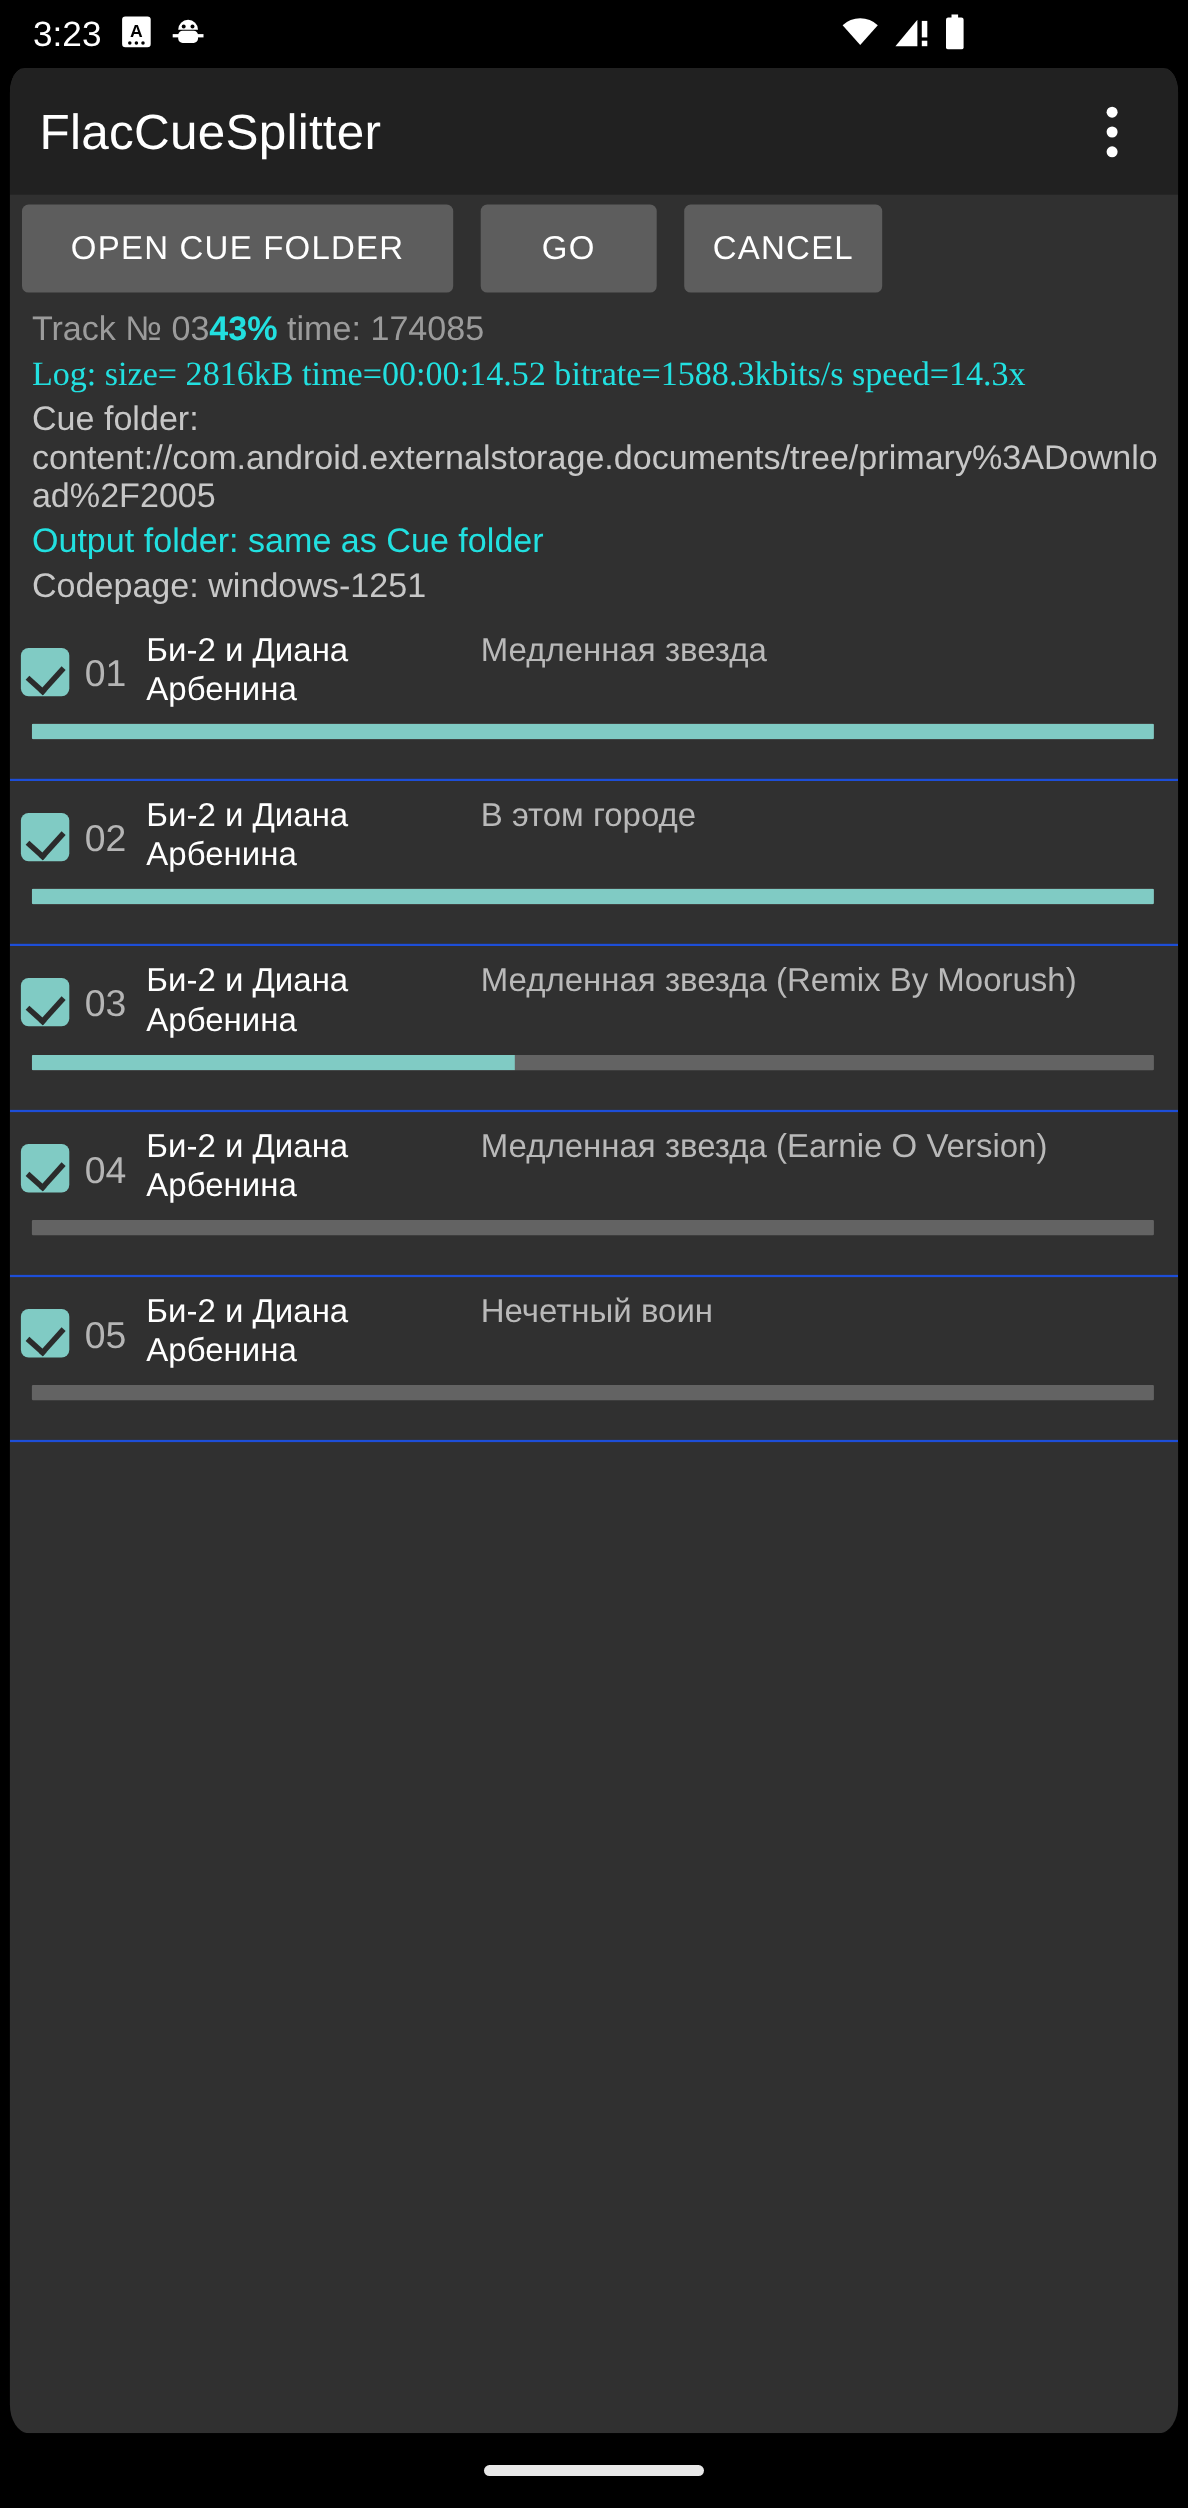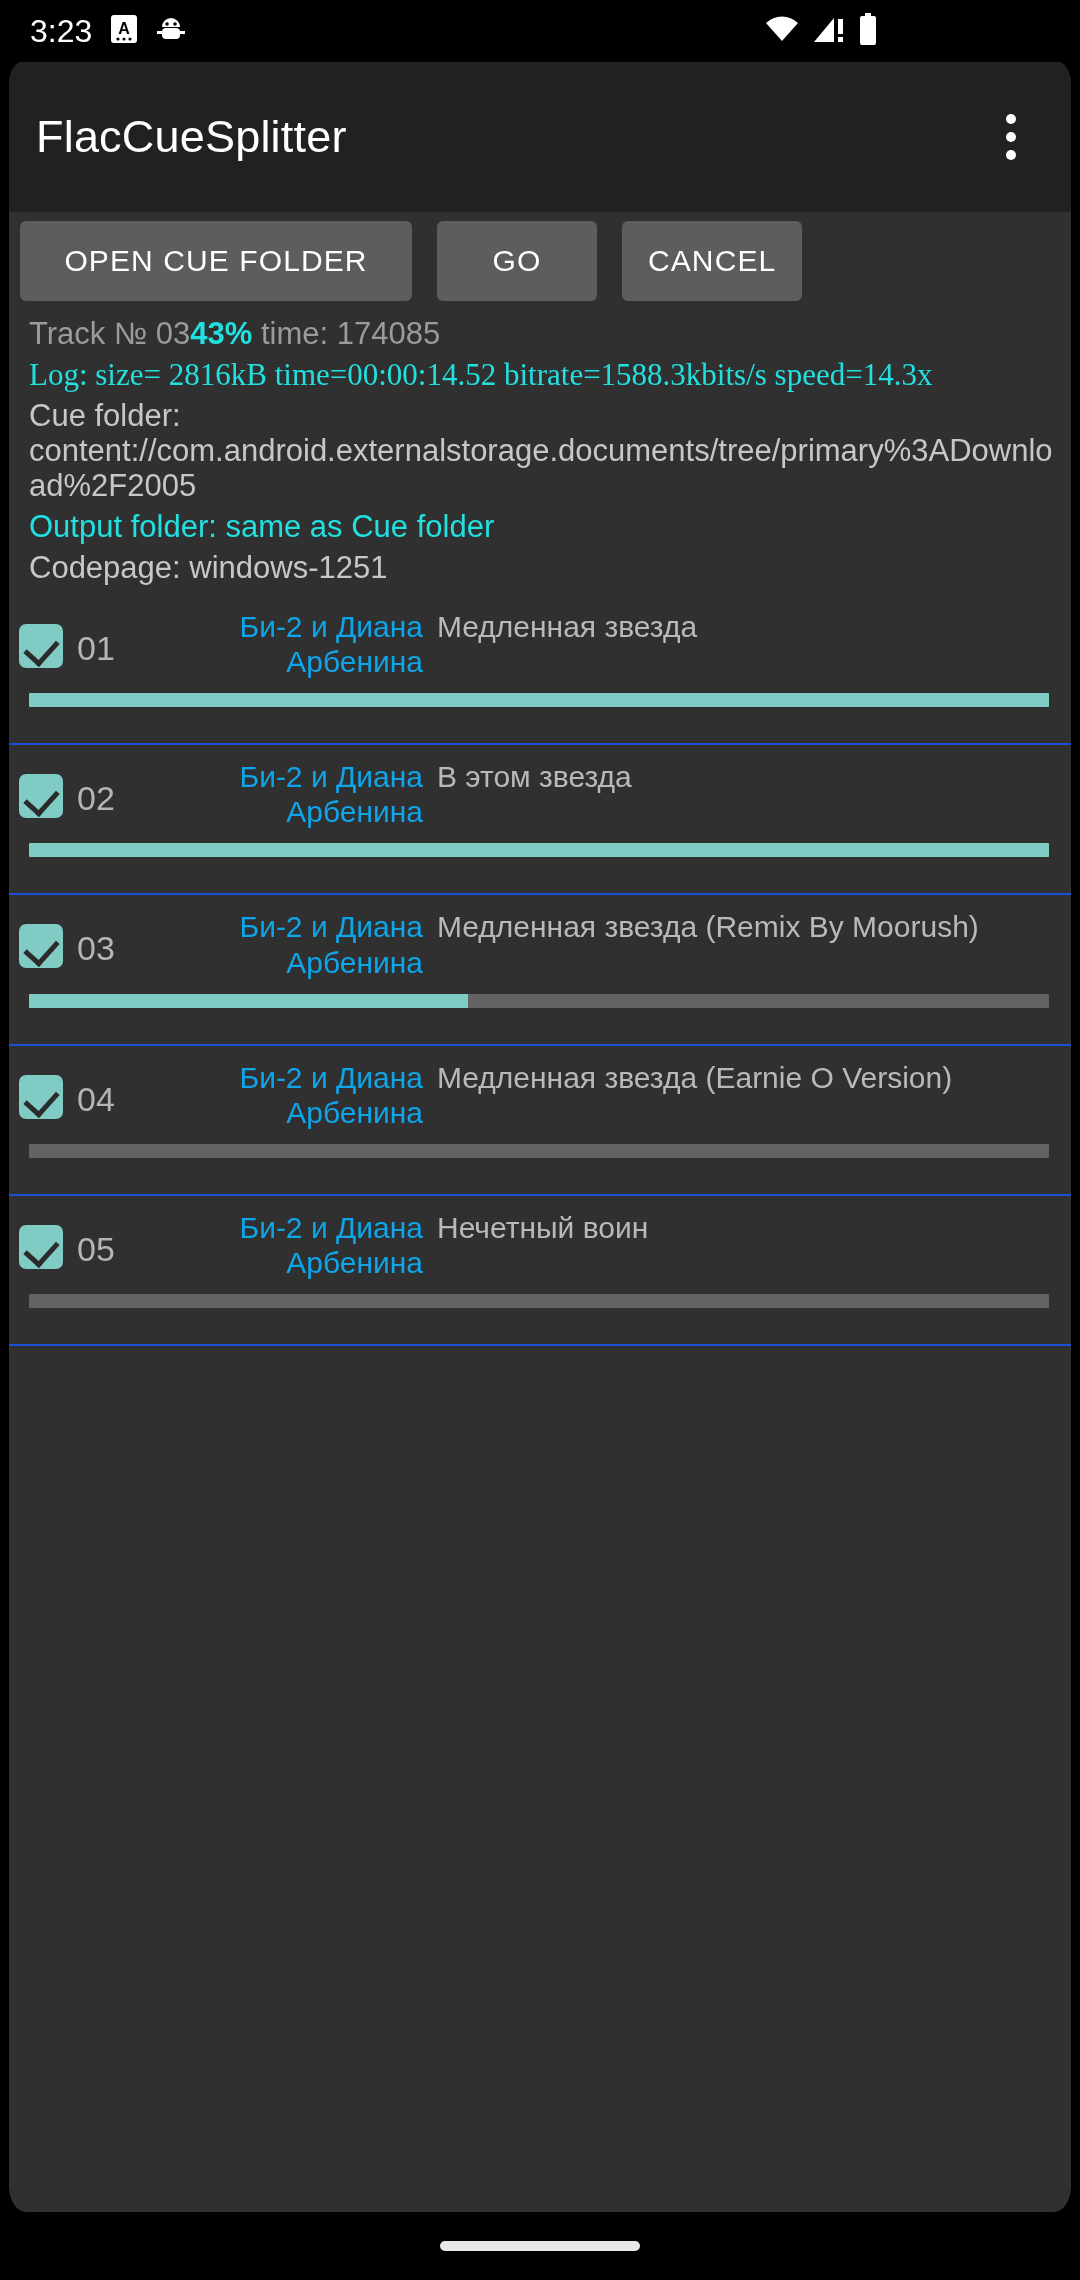--- a/index.html
+++ b/index.html
@@ -58,21 +58,21 @@
     background: #303030;
     border-left: 9px solid #000000;
     border-right: 9px solid #000000;
     border-radius: 22px 22px 26px 26px;
     overflow: hidden;
   }
 
   
   .app-bar {
     position: relative;
-    height: 150px;
+    height: 115px;
     background: #212121;
     display: flex;
     align-items: center;
     padding: 0 22px 0 27px;
   }
   .app-title {
     color: #ffffff;
     font-size: 45px;
     font-weight: normal;
     letter-spacing: 0.2px;
@@ -194,25 +194,24 @@
   .track-num {
     flex: 0 0 auto;
     color: #b5b5b5;
     font-size: 34px;
     margin-left: 14px;
     margin-top: 20px;
     width: 52px;
   }
   .track-artist {
     flex: 0 0 290px;
-    color: #0ea5e9;
+    color: #ffffff;
     font-size: 30px;
     line-height: 1.17;
     margin-left: 4px;
-    text-align: right;
   }
   .track-title {
     flex: 1 1 auto;
     color: #b9b9b9;
     font-size: 30px;
     line-height: 1.17;
     margin-left: 14px;
     padding-right: 10px;
   }
   .progress-wrap {
@@ -345,21 +344,21 @@
               <div class="progress-fill" style="width: 100%;"></div>
             </div>
           </div>
           <div class="row-spacer"></div>
         </div>
         <div class="track-row">
           <div class="row-main">
             <div class="checkbox"></div>
             <div class="track-num">02</div>
             <div class="track-artist">Би-2 и Диана Арбенина</div>
-            <div class="track-title">В этом звезда</div>
+            <div class="track-title">В этом городе</div>
           </div>
           <div class="progress-wrap">
             <div class="progress-track">
               <div class="progress-fill" style="width: 100%;"></div>
             </div>
           </div>
           <div class="row-spacer"></div>
         </div>
         <div class="track-row">
           <div class="row-main">

